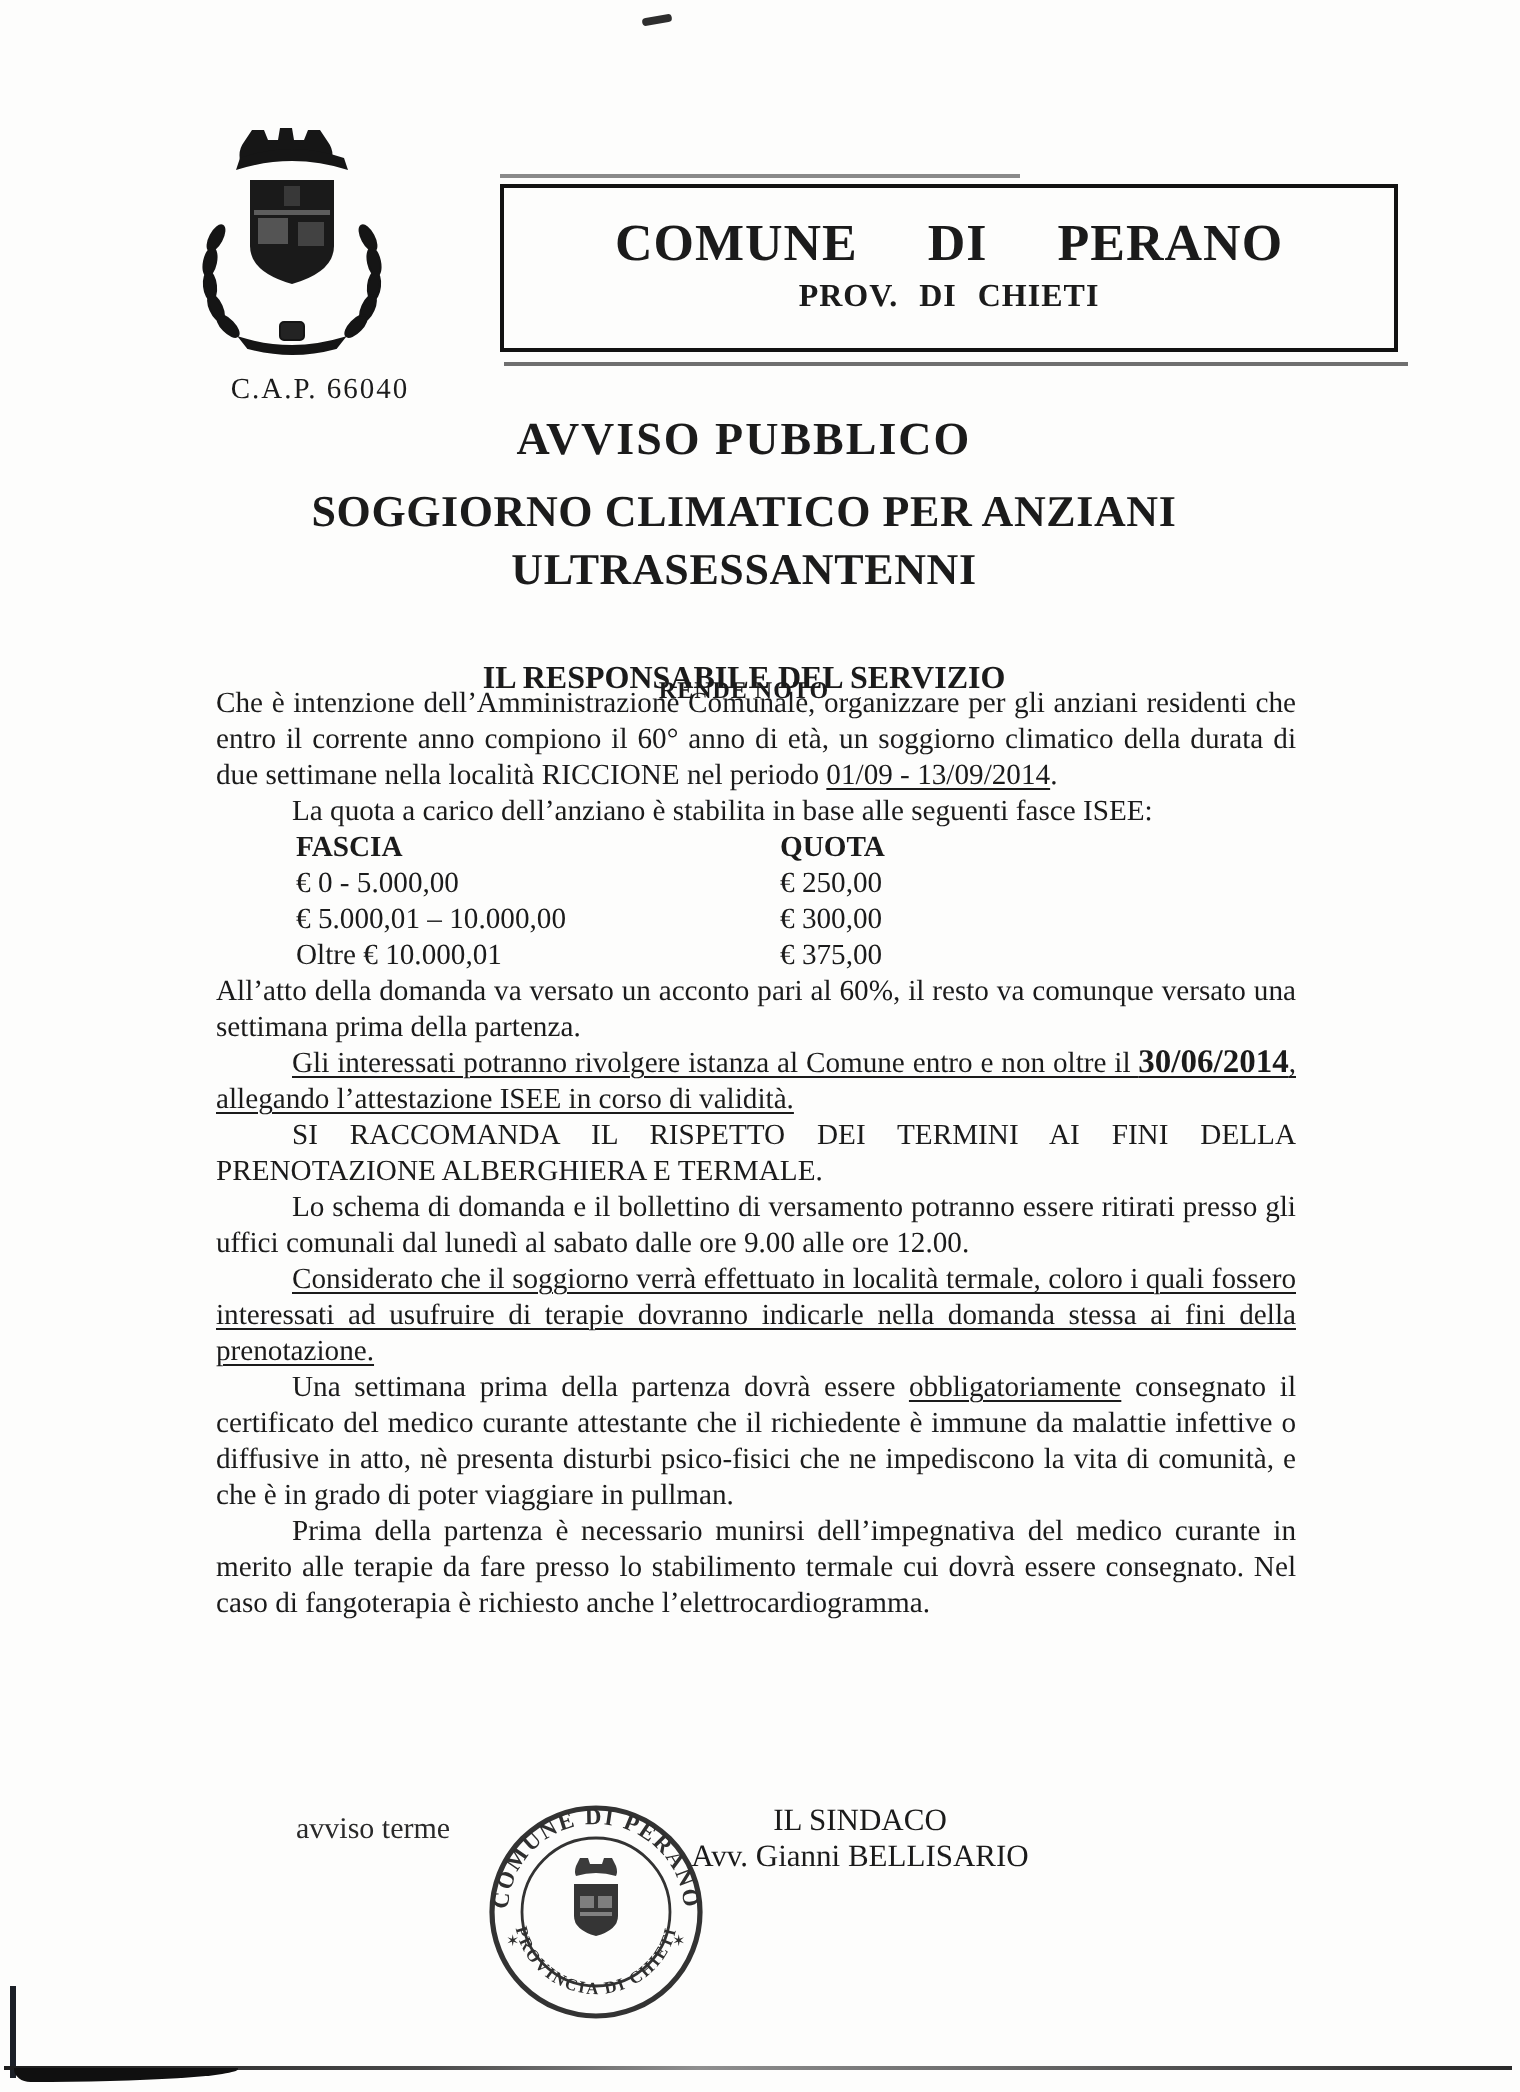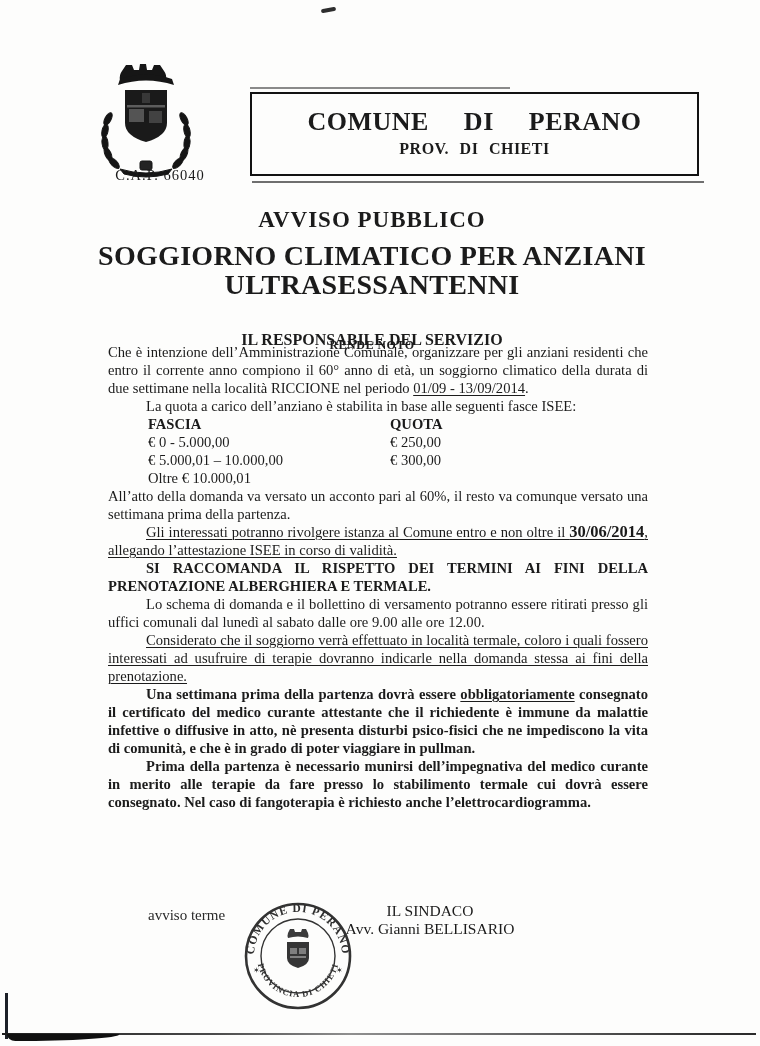--- a/index.html
+++ b/index.html
@@ -6,43 +6,43 @@
   .page{
     position:relative;width:760px;height:1046px;margin:0 auto;
     background:#fdfdfc;overflow:hidden;
     font-family:"Liberation Serif","DejaVu Serif",serif;color:#1b1b1b;
   }
   
   .artifact-dash{position:absolute;left:321px;top:8px;width:15px;height:4px;
     background:#2e2e2e;border-radius:2px;transform:rotate(-10deg);}
   
   .emblem{position:absolute;left:96px;top:57px;width:100px;height:122px;}
-  .cap-label{position:absolute;left:92px;top:167px;width:136px;text-align:center;
+  .cap-label{position:absolute;left:92px;top:187px;width:136px;text-align:center;
     font-size:14.5px;letter-spacing:1px;white-space:nowrap;}
   
   .header-box{position:absolute;left:250px;top:92px;width:445px;height:80px;
     border:2.5px solid #121212;text-align:center;}
   .header-box .muni{margin-top:13px;font-size:26px;font-weight:bold;
     letter-spacing:.5px;word-spacing:28px;white-space:nowrap;}
   .header-box .prov{margin-top:3px;font-size:16px;font-weight:bold;
     word-spacing:6px;letter-spacing:.5px;}
   .box-ghost-top{position:absolute;left:250px;top:87px;width:260px;height:1.5px;background:#8a8a8a;}
   .box-ghost-bottom{position:absolute;left:252px;top:181px;width:452px;height:1.5px;background:#6f6f6f;}
   
   .center-col{position:absolute;left:60px;width:624px;text-align:center;}
   .avviso{top:207px;font-size:23px;font-weight:bold;letter-spacing:1px;}
-  .subtitle{top:241px;font-size:28px;font-weight:bold;line-height:29px;letter-spacing:.3px;}
+  .subtitle{top:241px;font-size:22px;font-weight:bold;line-height:29px;letter-spacing:.3px;}
   .issuer{top:303px;font-size:16px;font-weight:bold;margin-top:28px;}
   .rende{top:338px;font-size:12px;font-weight:bold;letter-spacing:.5px;}
   
   .body-col{position:absolute;left:108px;top:343px;width:540px;
     font-size:14.6px;line-height:18px;text-align:justify;}
   .body-col p{margin:0;}
   .ind{text-indent:38px;}
-  .bold{font-weight:bold;}
+  .bold{font-weight:normal;}
   .uline{text-decoration:underline;text-decoration-thickness:1px;text-underline-offset:2px;}
   .deadline{font-weight:bold;font-size:16.5px;line-height:1;}
   
   .fee-table{display:grid;grid-template-columns:282px 1fr;}
   .fee-table .c1{padding-left:40px;}
   .fee-table .hdr{font-weight:bold;}
   
   .note{position:absolute;left:148px;top:907px;font-size:15px;color:#2a2a2a;}
   .stamp{position:absolute;left:243px;top:901px;width:110px;height:110px;opacity:.93;}
   .signature{position:absolute;left:338px;top:902px;width:184px;text-align:center;
@@ -116,20 +116,21 @@
     <p class="ind">La quota a carico dell’anziano è stabilita in base alle seguenti fasce ISEE:</p>
 
     <div class="fee-table">
       <div class="c1 hdr">FASCIA</div>
       <div class="hdr">QUOTA</div>
       <div class="c1">€ 0 - 5.000,00</div>
       <div>€ 250,00</div>
       <div class="c1">€ 5.000,01 – 10.000,00</div>
       <div>€ 300,00</div>
       <div class="c1">Oltre € 10.000,01</div>
+      <div>€ 375,00</div>
     </div>
 
     <p>All’atto della domanda va versato un acconto pari al 60%, il resto va comunque versato una settimana prima della partenza.</p>
 
     <p class="ind uline"><span>Gli interessati potranno rivolgere istanza al Comune entro e non oltre il </span><span class="deadline">30/06/2014</span><span>, allegando l’attestazione ISEE in corso di validità.</span></p>
 
     <p class="ind bold">SI RACCOMANDA IL RISPETTO DEI TERMINI AI FINI DELLA PRENOTAZIONE ALBERGHIERA E TERMALE.</p>
 
     <p class="ind">Lo schema di domanda e il bollettino di versamento potranno essere ritirati presso gli uffici comunali dal lunedì al sabato dalle ore 9.00 alle ore 12.00.</p>
 

